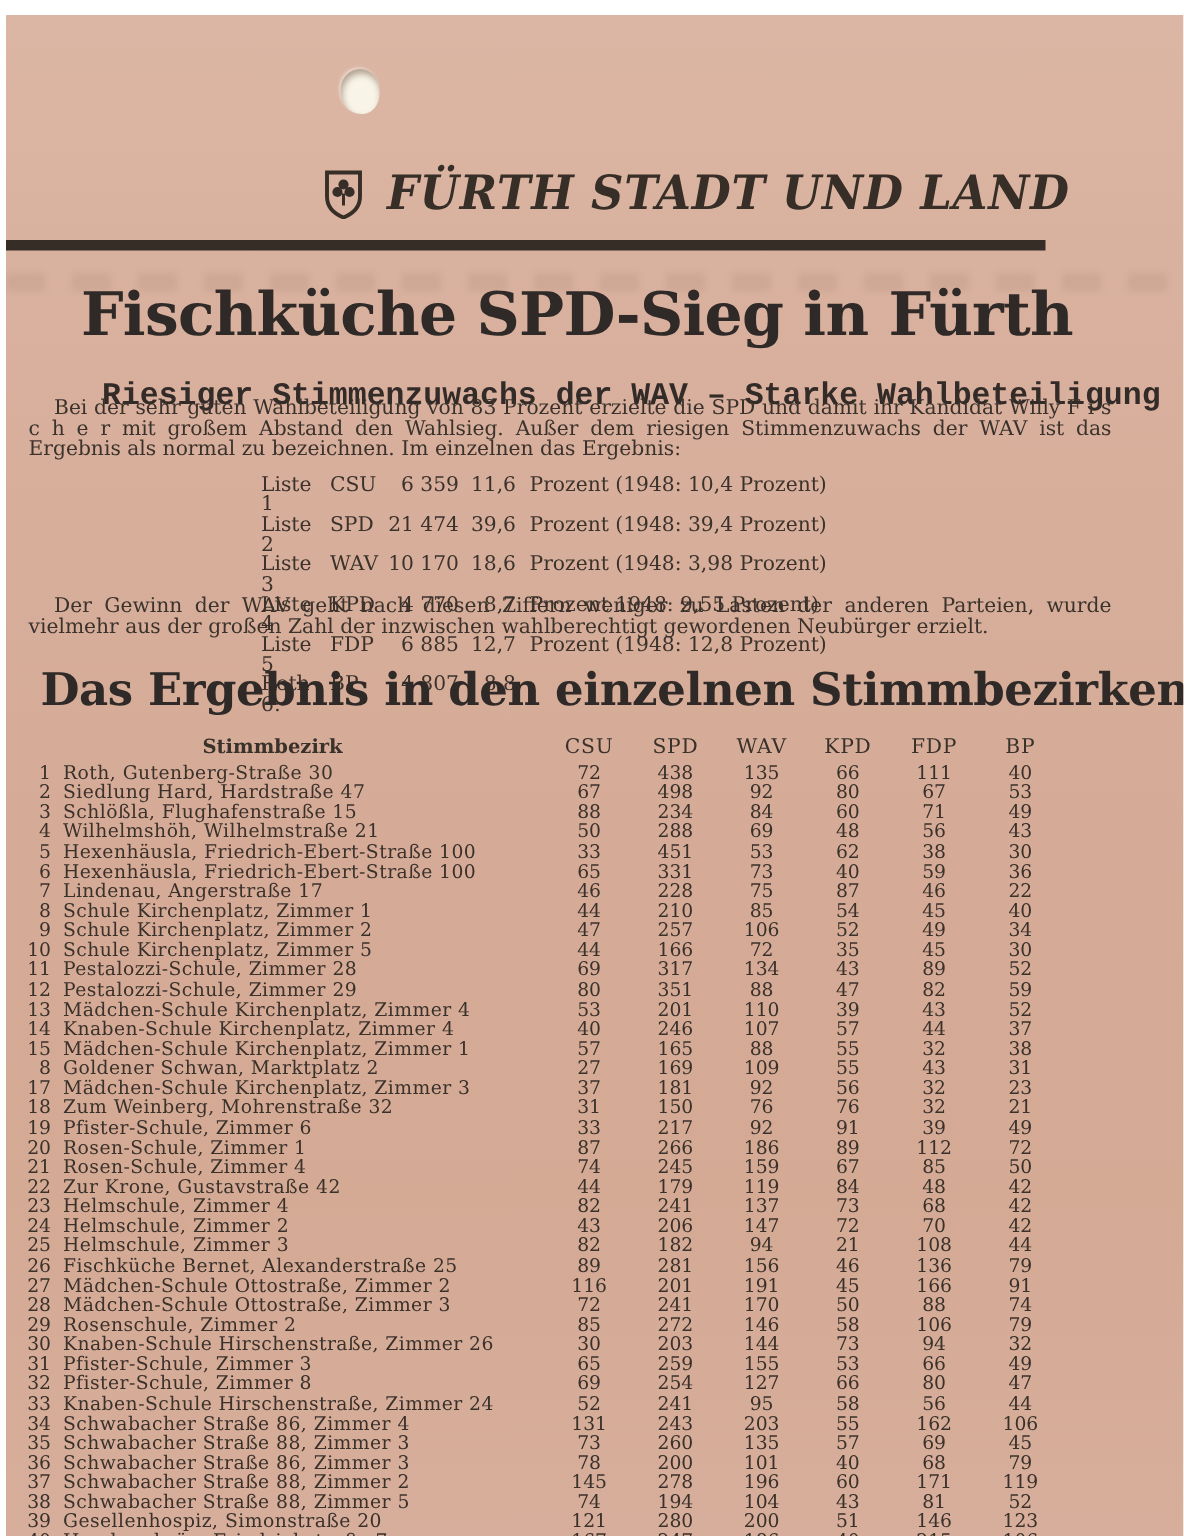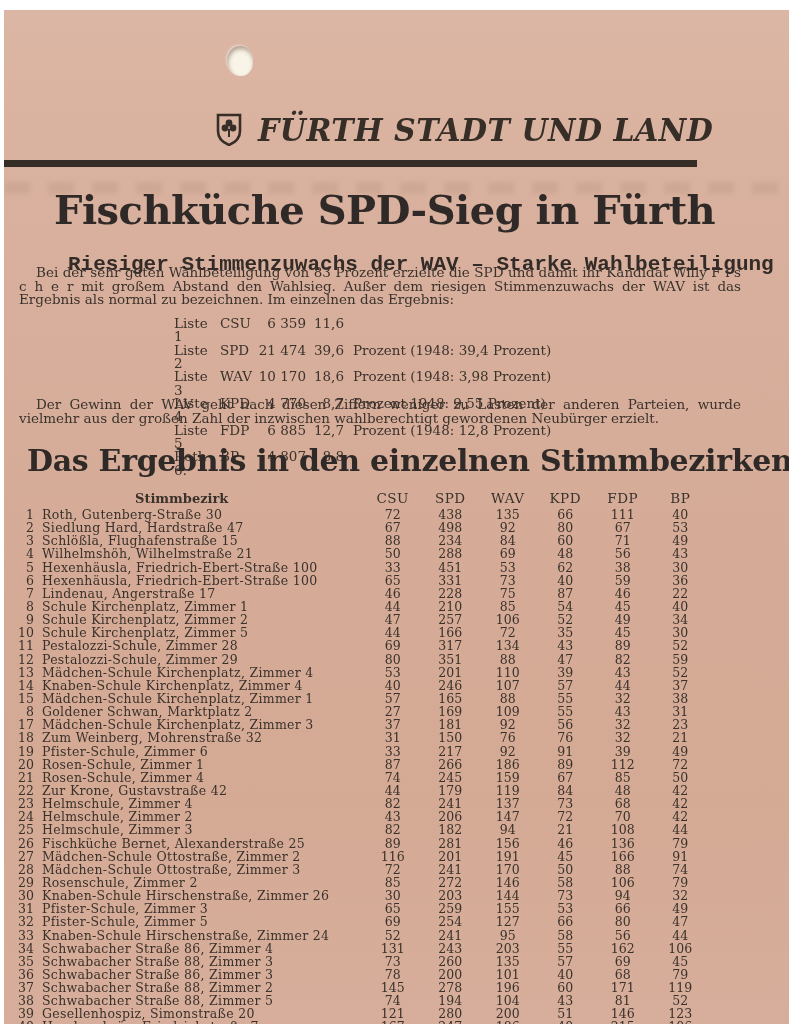--- a/index.html
+++ b/index.html
@@ -79,20 +79,21 @@
   <h2 class="subheadline">Riesiger Stimmenzuwachs der WAV – Starke Wahlbeteiligung</h2>
 
   <p class="body-par intro">Bei der sehr guten Wahlbeteiligung von 83 Prozent erzielte die SPD und damit ihr Kandidat Willy F i s c h e r mit großem Abstand den Wahlsieg. Außer dem riesigen Stimmenzuwachs der WAV ist das Ergebnis als normal zu bezeichnen. Im einzelnen das Ergebnis:</p>
 
   <div class="liste-block" id="liste-block">
       <div class="liste-row">
         <span class="l-label">Liste 1</span>
         <span class="l-party">CSU</span>
         <span class="l-votes">6 359</span>
         <span class="l-pct">11,6</span>
+        <span class="l-prev">Prozent (1948: 10,4 Prozent)</span>
       </div>
       <div class="liste-row">
         <span class="l-label">Liste 2</span>
         <span class="l-party">SPD</span>
         <span class="l-votes">21 474</span>
         <span class="l-pct">39,6</span>
         <span class="l-prev">Prozent (1948: 39,4 Prozent)</span>
       </div>
       <div class="liste-row">
         <span class="l-label">Liste 3</span>
@@ -444,21 +445,21 @@
           <span class="t-name">Pfister-Schule, Zimmer 3</span>
           <span class="t-val">65</span>
           <span class="t-val">259</span>
           <span class="t-val">155</span>
           <span class="t-val">53</span>
           <span class="t-val">66</span>
           <span class="t-val">49</span>
         </div>
         <div class="trow">
           <span class="t-num">32</span>
-          <span class="t-name">Pfister-Schule, Zimmer 5</span>
+          <span class="t-name">Pfister-Schule, Zimmer 8</span>
           <span class="t-val">69</span>
           <span class="t-val">254</span>
           <span class="t-val">127</span>
           <span class="t-val">66</span>
           <span class="t-val">80</span>
           <span class="t-val">47</span>
         </div>
         <div class="trow">
           <span class="t-num">33</span>
           <span class="t-name">Knaben-Schule Hirschenstraße, Zimmer 24</span>

